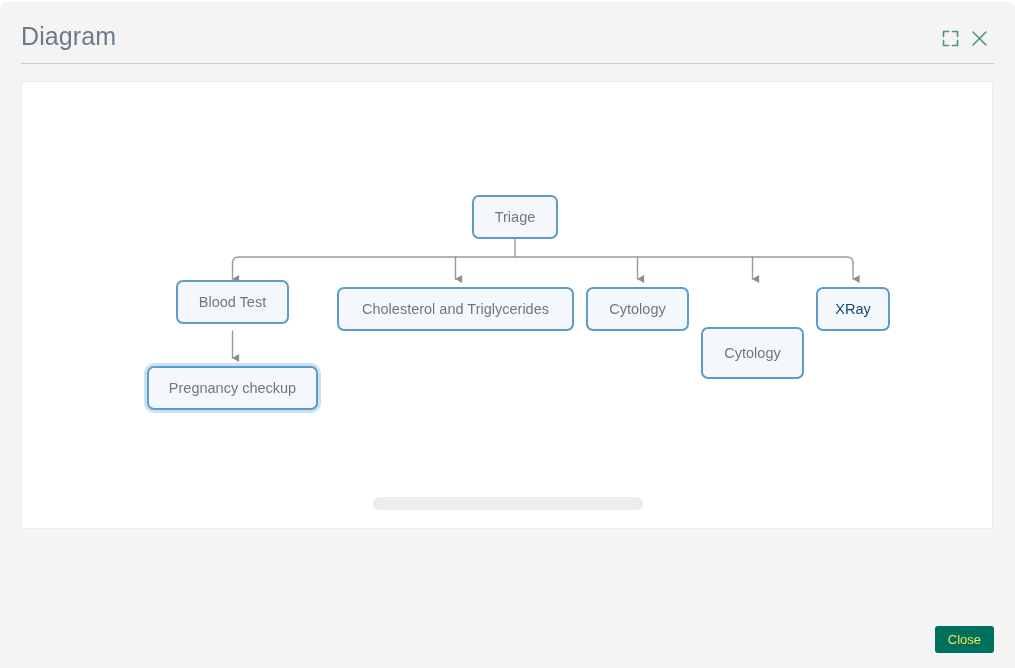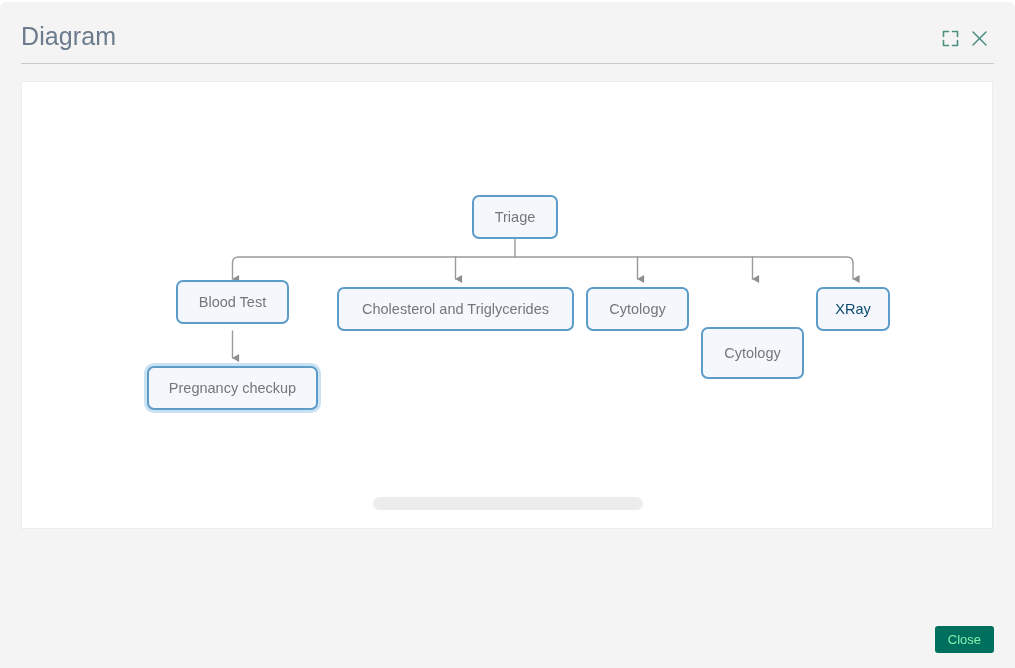--- a/index.html
+++ b/index.html
@@ -128,21 +128,21 @@
     height: 138px;
   }
   #close-button {
     position: absolute;
     right: 21px;
     bottom: 15px;
     min-width: 48px;
     height: 27px;
     padding: 0 13px;
     background: #00705e;
-    color: #86efac;
+    color: #fde047;
     border: none;
     border-radius: 3px;
     font-size: 13px;
     font-family: "Liberation Sans", sans-serif;
     cursor: pointer;
     line-height: 27px;
     text-align: center;
   }
 </style>
 </head>

